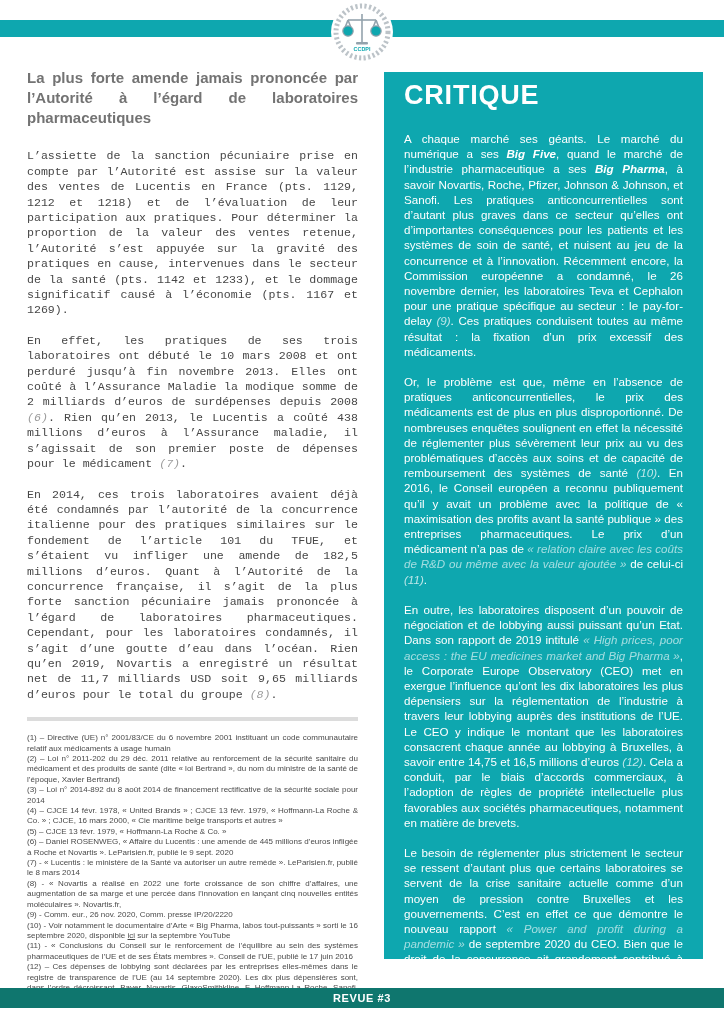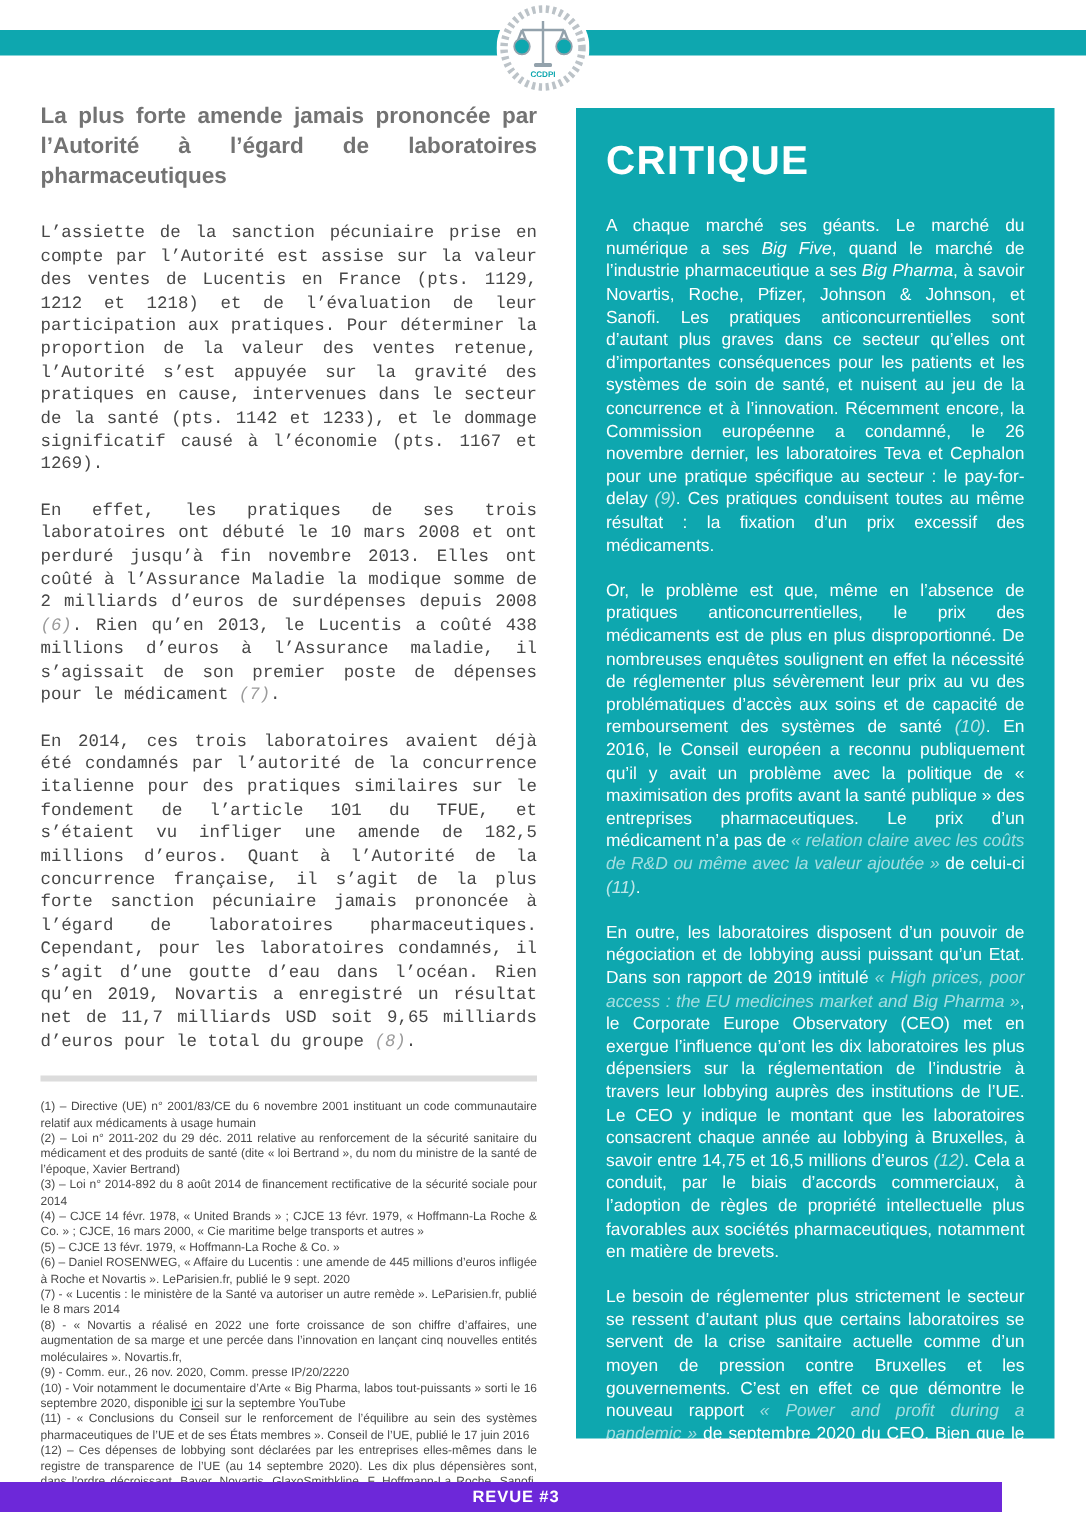--- a/index.html
+++ b/index.html
@@ -2,45 +2,45 @@
 <html><head>
 <meta charset="utf-8">
 <style>
   html,body{margin:0;padding:0;}
   body{
     width:724px;height:1024px;position:relative;background:#ffffff;
     font-family:"Liberation Sans", sans-serif;overflow:hidden;
   }
   .top-band{position:absolute;top:20px;left:0;width:724px;height:17px;background:#0ea7af;}
   .logo-wrap{position:absolute;top:1px;left:331px;width:62px;height:62px;}
-  .footer-bar{position:absolute;top:988px;left:0;width:648px;height:20px;background:#6d28d9;text-align:center;padding-left:20px;}
+  .footer-bar{position:absolute;top:988px;left:0;width:724px;height:20px;background:#0f766e;text-align:center;}
   .footer-bar span{color:#fff;font-weight:bold;font-size:11px;line-height:20px;letter-spacing:0.6px;}
 
   .left-col{position:absolute;left:27px;top:68px;width:331px;}
   .article-title{
     font-size:15px;line-height:1.32;font-weight:bold;color:#737373;
     text-align:justify;margin:0 0 21px 0;
   }
   .body-paras p{
     font-size:11.6px;line-height:15.4px;color:#474747;text-align:justify;margin:0 0 15px 0;font-family:Liberation Mono, monospace;
   }
   .divider{border:none;height:4px;background:#dcdcdc;margin:5px 0 12px 0;}
   .sources-title{font-size:11.5px;font-weight:bold;color:#2f2f2f;margin:0 0 13px 0;}
   .sources p{font-size:8px;line-height:10.4px;color:#4a4a4a;text-align:justify;margin:0;}
 
   .right-col{
     position:absolute;left:384px;top:72px;width:319px;height:887px;background:#0ea7af;
-    padding:14px 20px;box-sizing:border-box;
+    padding:2px 20px;box-sizing:border-box;
   }
   .critique-title{color:#ffffff;font-size:27px;font-weight:bold;letter-spacing:0.8px;margin:6px 0 20px 0;}
   .right-paras p{
     font-size:11.6px;line-height:15.2px;color:#ffffff;text-align:justify;margin:0 0 15px 0;
   }
 
-  .seg-i{font-style:italic;}
+  .seg-i{font-style:italic;font-weight:bold;}
   .seg-ref{font-style:italic;color:#9b9b9b;}
   .seg-refw{font-style:italic;opacity:0.72;}
   .seg-q{font-style:italic;opacity:0.62;}
   .seg-link{text-decoration:underline;cursor:pointer;}
 </style>
 </head>
 <body>
 
 <div class="top-band"></div>
 

